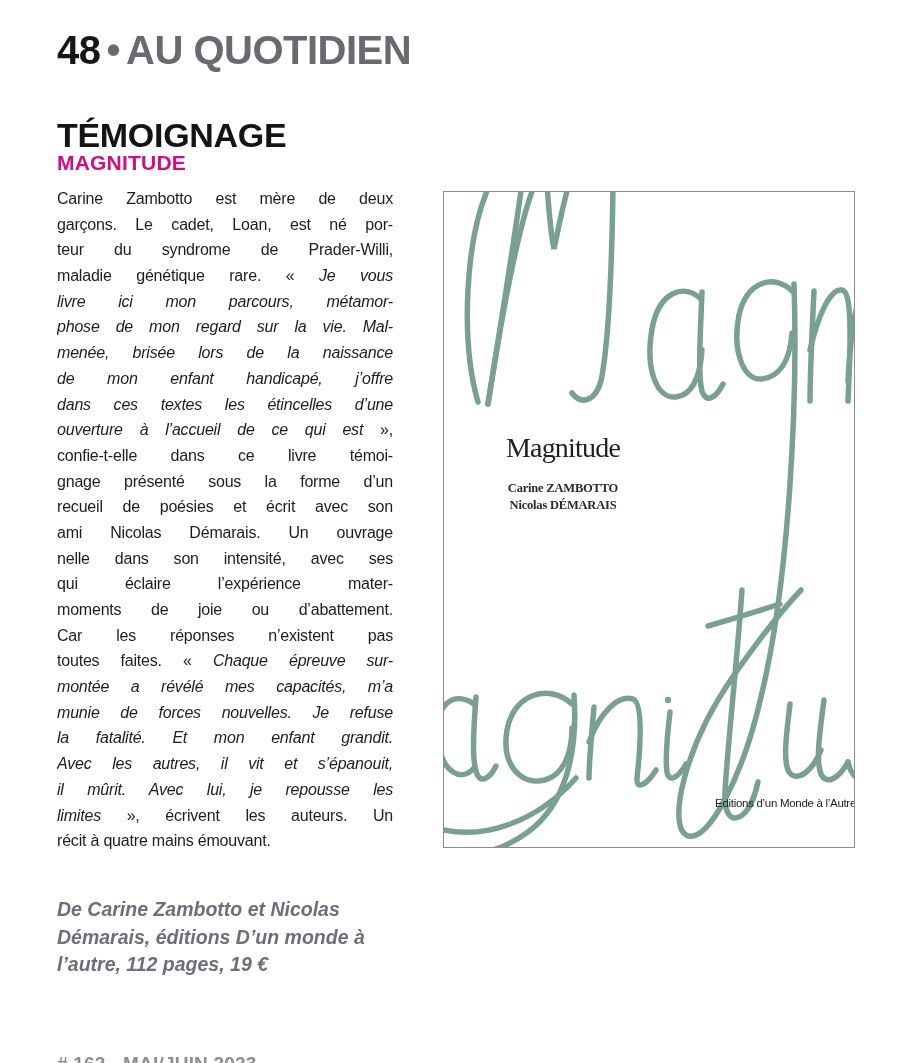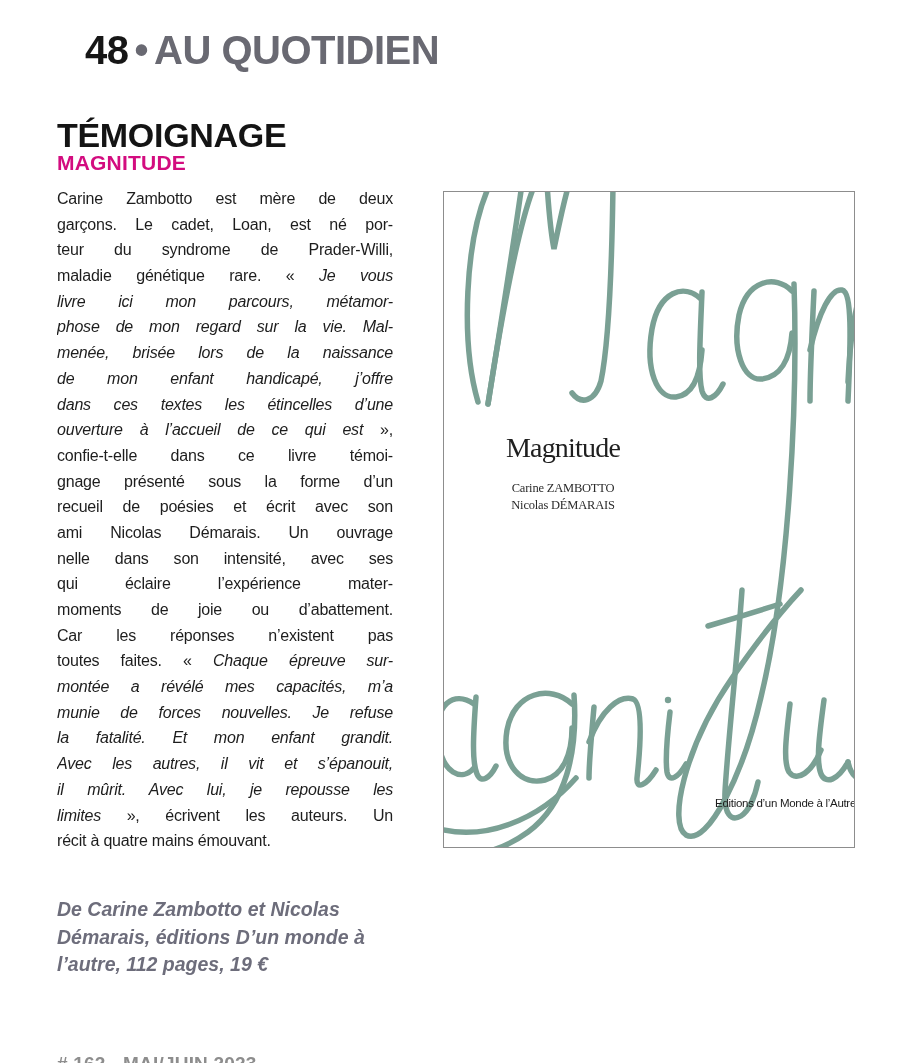--- a/index.html
+++ b/index.html
@@ -13,21 +13,20 @@
   }
 
   
   .page-header {
     position: absolute;
     left: 57px; top: 28px;
     font-size: 40px;
     font-weight: 700;
     letter-spacing: -0.5px;
     white-space: nowrap;
-    margin-left: 28px;
   }
   .page-header .num { color: #161616; }
   .page-header .bullet { color: #696972; padding: 0 6px; }
   .page-header .section { color: #696972; }
 
   
   .category {
     position: absolute;
     left: 57px; top: 116px;
     font-size: 34px;
@@ -113,21 +112,21 @@
     letter-spacing: -0.8px;
     color: #1f1f1f;
   }
   .cover-authors {
     position: absolute;
     left: 0; top: 288px;
     width: 238px;
     text-align: center;
     font-family: "Liberation Serif", serif;
     font-size: 12.5px;
-    font-weight: 400;
+    font-weight: 700;
     line-height: 17px;
     letter-spacing: -0.2px;
     color: #2a2a2a;
   }
   .cover-publisher {
     position: absolute;
     left: 0; top: 605px;
     width: 412px;
     text-align: right;
     font-size: 11.5px;

